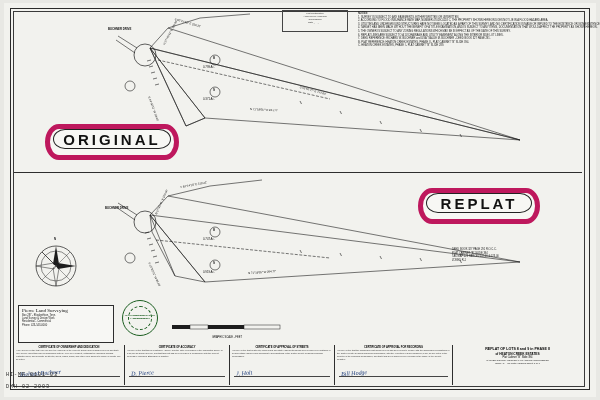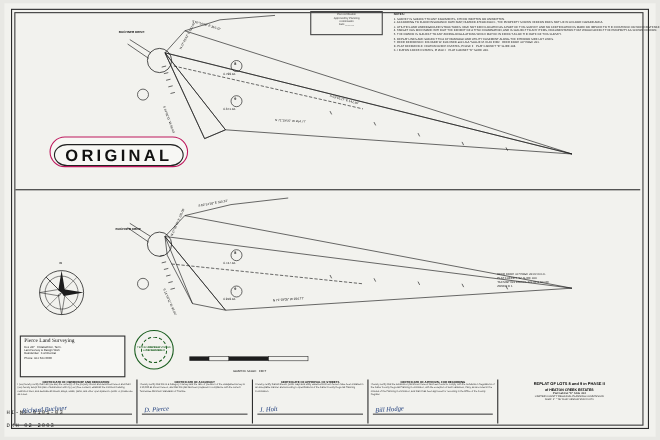--- a/index.html
+++ b/index.html
@@ -26,24 +26,24 @@
     border:1px solid #3a3a3a;
   }
   
   .mid-divider{
     position:absolute;left:14px;top:172px;width:568px;height:0;
     border-top:1px solid #2e2e2e;
   }
   
   .cartouche{
     position:absolute;
-    border:1px solid #be185d;
+    border:5px solid #be185d;
     border-radius:14px/50%;
     background:#f7f7f4;
-    display:flex;align-items:flex-end;justify-content:center;
+    display:flex;align-items:flex-start;justify-content:center;
     letter-spacing:2px;
     color:#111;
   }
   .cartouche .inner{
     border:1px solid #222;border-radius:12px/50%;
     width:calc(100% - 8px);height:calc(100% - 8px);
     display:flex;align-items:center;justify-content:center;
     font-size:15px;font-weight:bold;letter-spacing:3px;
   }
   #cart-original{left:45px;top:124px;width:124px;height:26px;}
@@ -187,20 +187,23 @@
         <path d="M420 258 l1.5 3"></path>
       <path d="M460 260 l1.5 3"></path>
 
       <path d="M151 60 l-4 1 M153 66 l-4 1 M155 72 l-4 1 M157 78 l-4 1 M159 84 l-4 1"></path>
       <path d="M149 232 l-4 1 M151 238 l-4 1 M153 244 l-4 1 M155 250 l-4 1 M157 256 l-4 1 M159 262 l-4 1"></path>
     </g>
   </svg>
 
   <div class="cartouche" id="cart-original">
     <div class="inner">ORIGINAL</div>
+  </div>
+  <div class="cartouche" id="cart-replat">
+    <div class="inner">REPLAT</div>
   </div>
 
   <div class="tinylabel b" style="left:108px;top:28px;">BUCHNER DRIVE</div>
   <div class="tinylabel b" style="left:105px;top:207px;">BUCHNER DRIVE</div>
 
   <div class="tinylabel b" style="left:213px;top:57px;font-size:3.4px;">8</div>
   <div class="tinylabel" style="left:203px;top:66px;">0.799 Ac.</div>
   <div class="tinylabel b" style="left:213px;top:89px;font-size:3.4px;">9</div>
   <div class="tinylabel" style="left:203px;top:98px;">0.371 Ac.</div>
 

